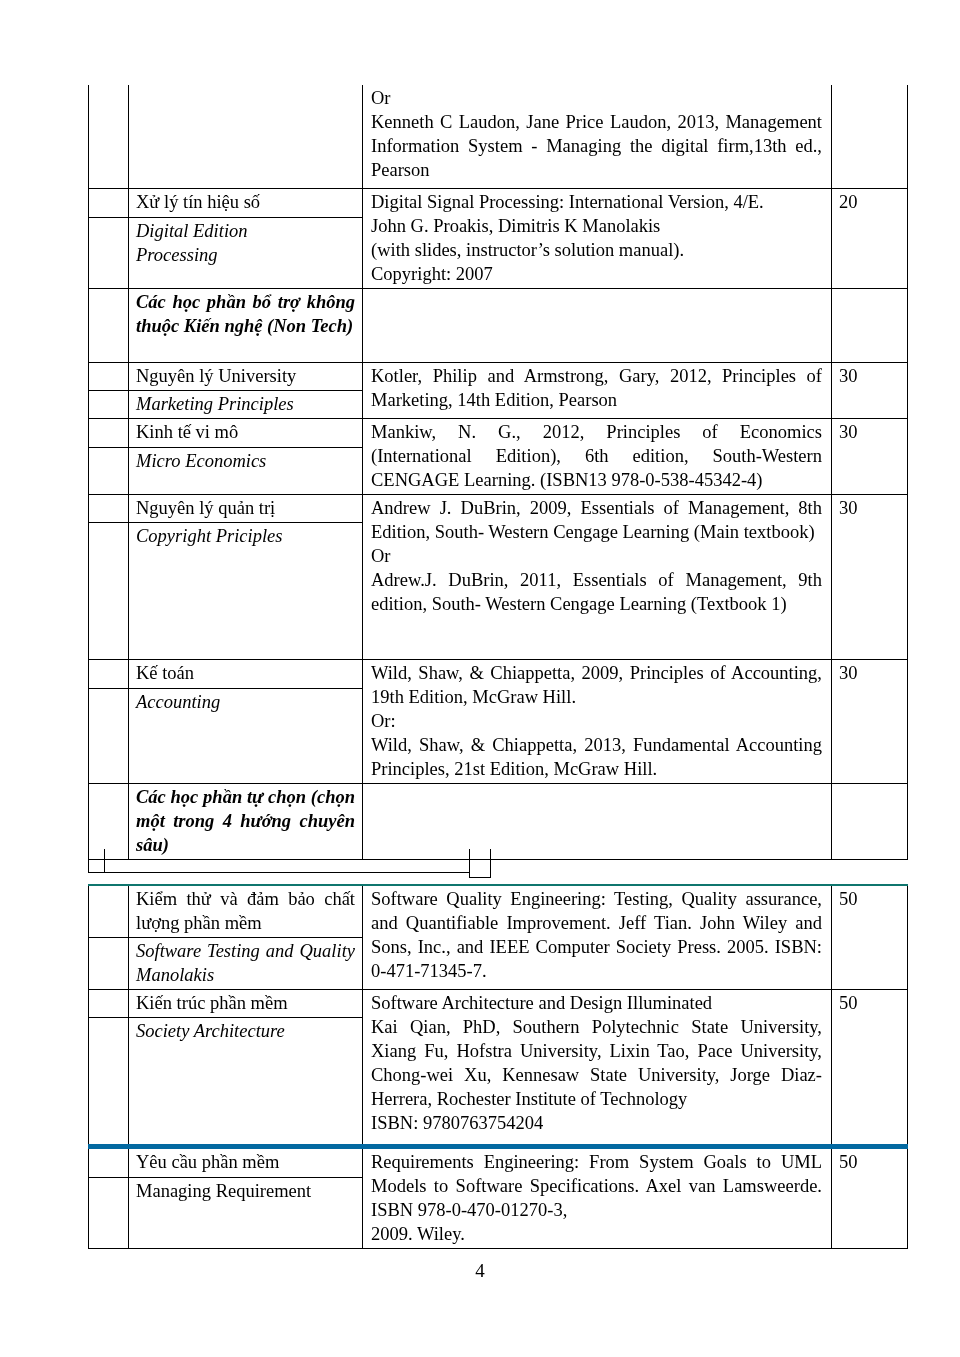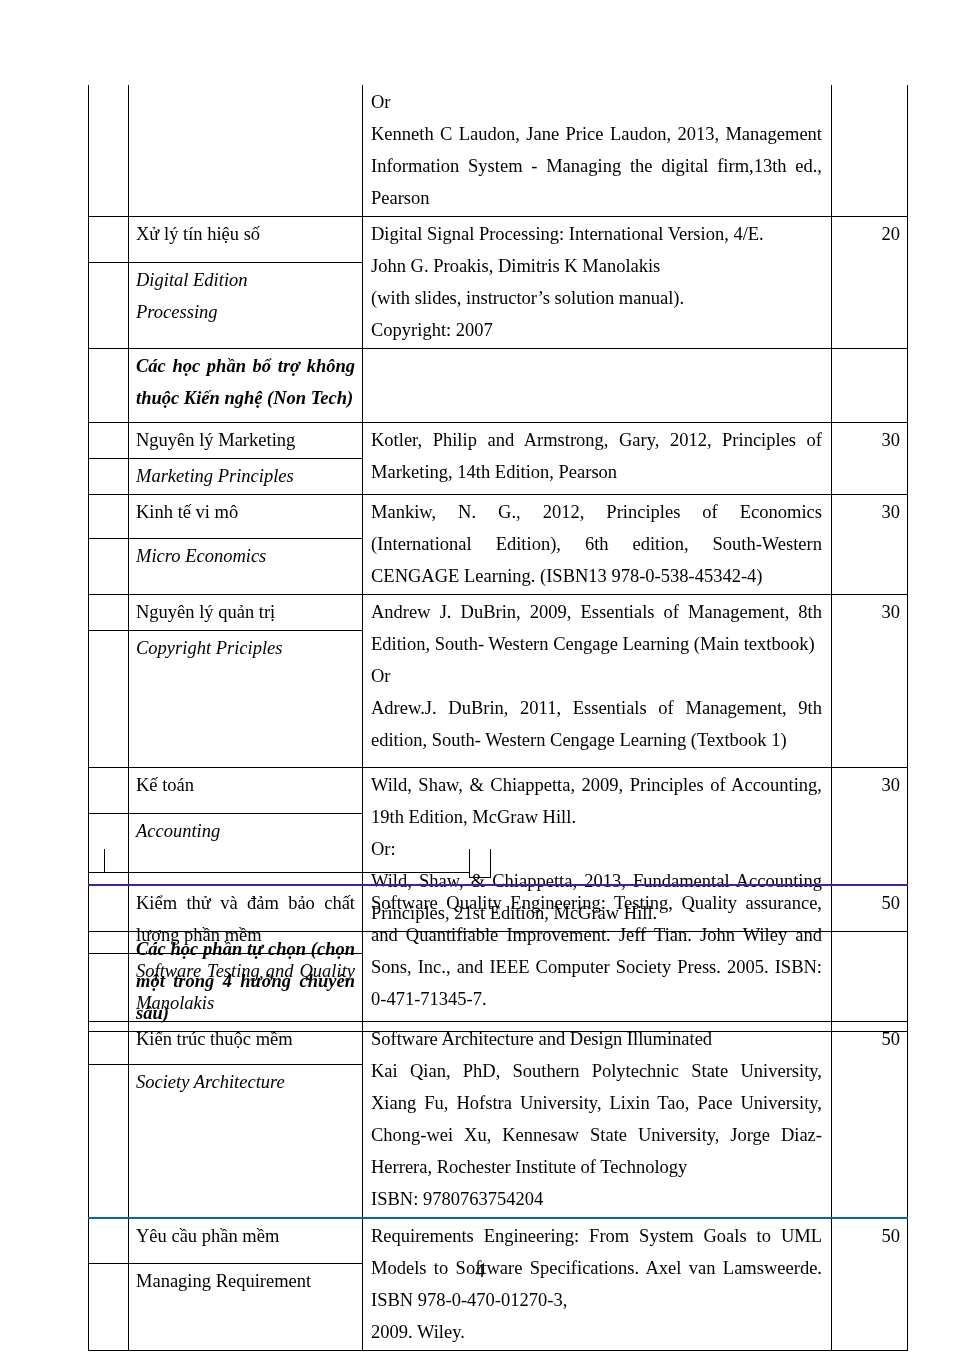--- a/index.html
+++ b/index.html
@@ -1,32 +1,32 @@
 <!DOCTYPE html>
 <html><head>
 <meta charset="utf-8">
 <style>
   html,body{margin:0;padding:0;background:#ffffff;}
   body{width:960px;height:1357px;position:relative;
        font-family:"Liberation Serif","DejaVu Serif",serif;
        color:#000;}
   .doc-table{border-collapse:collapse;table-layout:fixed;position:absolute;left:88px;}
   .doc-table td{border:1px solid #000;padding:1px 7px 2px 7px;
-       font-size:18.5px;line-height:32px;overflow:hidden;
+       font-size:18.5px;line-height:24px;overflow:hidden;
        white-space:pre-line;vertical-align:top;}
   
   td.nar{width:39px;padding:0;}
   td.name{width:219px;text-align:justify;}
   td.ref{width:451px;text-align:justify;padding-left:8px;padding-right:9px;}
-  td.cnt{width:61px;text-align:right;vertical-align:top;}
+  td.cnt{width:61px;text-align:left;vertical-align:top;}
   
   #t1 tr:first-child td{border-top:none;}
   
-  #t2 tr:first-child td{border-top:2px solid #4c1d95;}
-  #t2 tr.thick td{border-top:2px solid #0369a1;margin-left:45px;}
+  #t2 tr:first-child td{border-top:2px solid #0f766e;}
+  #t2 tr.thick td{border-top:5px solid #0369a1;margin-left:45px;}
   .en{vertical-align:bottom;font-style:italic;padding-bottom:3px;}
   .en.upright{font-style:normal;}
   .hdr{font-weight:bold;font-style:italic;}
   .lh23{line-height:23.4px;border-radius:11px;}
   .lh26{line-height:26px;}
   .lh22{line-height:22px;}
   
   .sliver{position:absolute;box-sizing:border-box;}
   #sliver-row{left:88px;top:849px;width:382px;height:24px;
       border-left:1px solid #000;border-bottom:1px solid #000;}
@@ -67,21 +67,21 @@
 
   <tr>
     <td class="nar" style="height:73px;"></td>
     <td class="name hdr">Các học phần bổ trợ không thuộc Kiến nghệ (Non Tech)</td>
     <td class="ref"></td>
     <td class="cnt"></td>
   </tr>
 
   <tr>
     <td class="nar" style="height:25px;"></td>
-    <td class="name">Nguyên lý Marketing</td>
+    <td class="name">Nguyên lý University</td>
     <td class="ref" rowspan="2">Kotler, Philip and Armstrong, Gary, 2012, Principles of Marketing, 14th Edition, Pearson</td>
     <td class="cnt" rowspan="2">30</td>
   </tr>
   <tr>
     <td class="nar" style="height:26px;"></td>
     <td class="name en">Marketing Principles</td>
   </tr>
 
   <tr>
     <td class="nar" style="height:26px;"></td>
@@ -142,21 +142,21 @@
     <td class="ref lh26" rowspan="2">Software Quality Engineering: Testing, Quality assurance, and Quantifiable Improvement. Jeff Tian. John Wiley and Sons, Inc., and IEEE Computer Society Press. 2005. ISBN: 0-471-71345-7.</td>
     <td class="cnt" rowspan="2">50</td>
   </tr>
   <tr>
     <td class="nar" style="height:50px;"></td>
     <td class="name en lh26">Software Testing and Quality Manolakis</td>
   </tr>
 
   <tr>
     <td class="nar" style="height:25px;"></td>
-    <td class="name">Kiến trúc thuộc mềm</td>
+    <td class="name">Kiến trúc phần mềm</td>
     <td class="ref lh22" rowspan="2">Software Architecture and Design Illuminated
 Kai Qian, PhD, Southern Polytechnic State University, Xiang Fu, Hofstra University, Lixin Tao, Pace University, Chong-wei Xu, Kennesaw State University, Jorge Diaz-Herrera, Rochester Institute of Technology
 ISBN: 9780763754204</td>
     <td class="cnt" rowspan="2">50</td>
   </tr>
   <tr>
     <td class="nar" style="height:126px;"></td>
     <td class="name en">Society Architecture</td>
   </tr>
 

